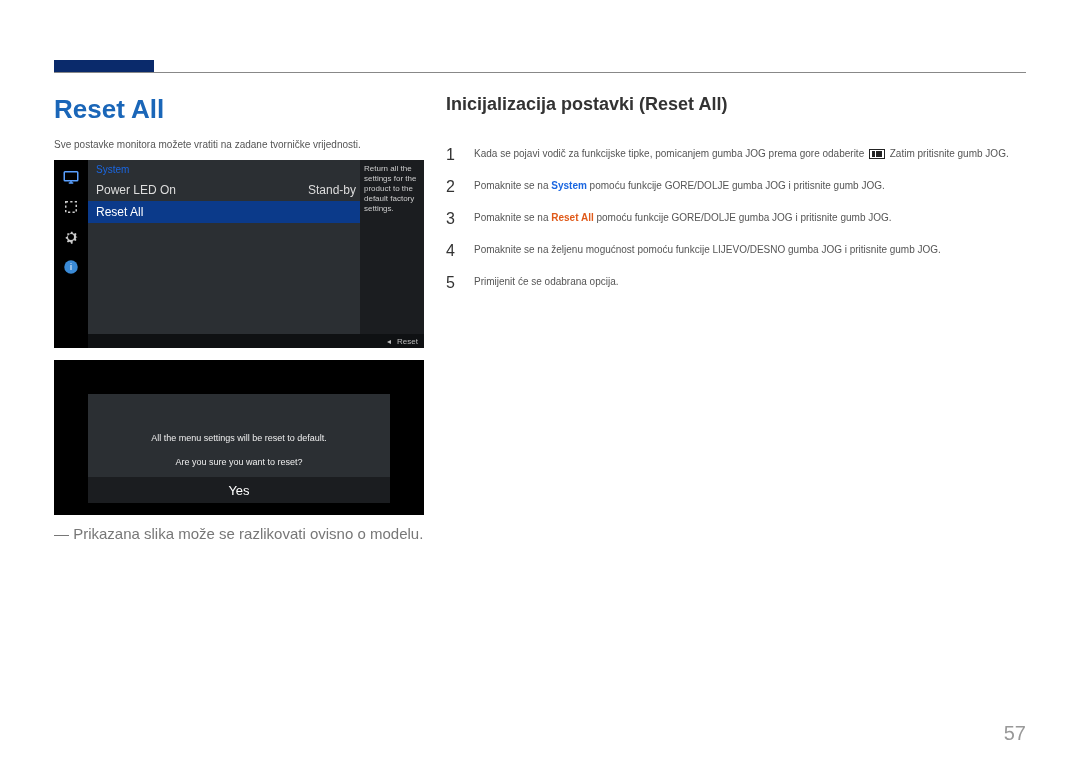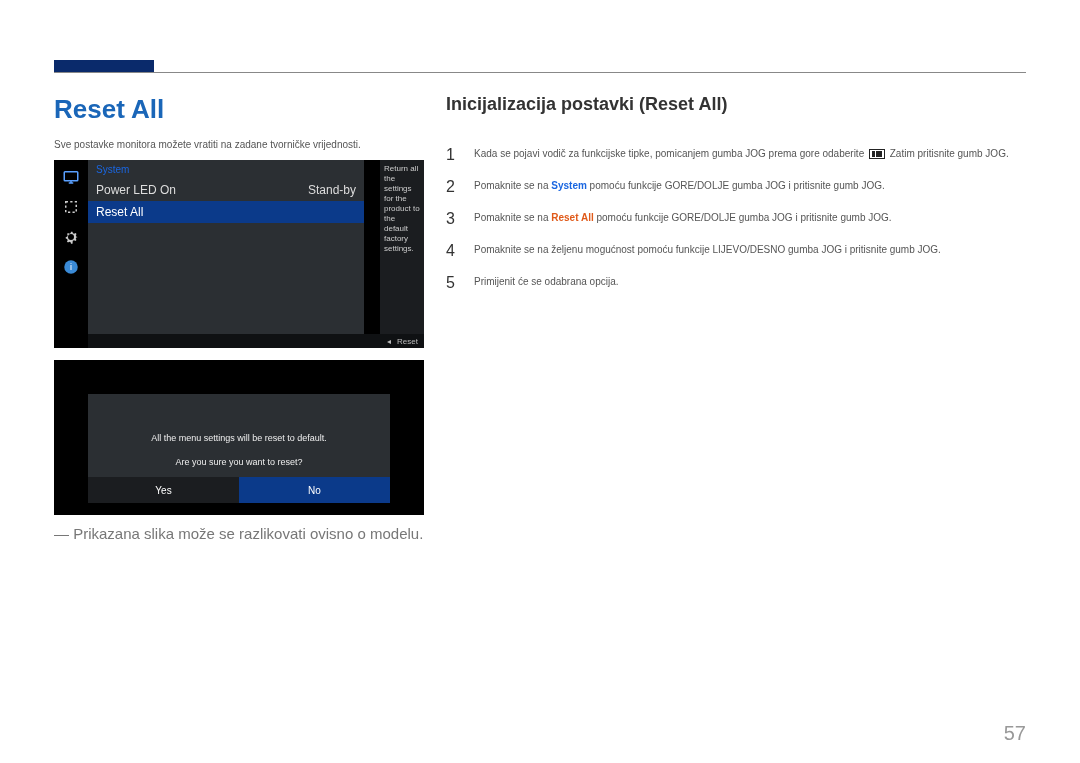--- a/index.html
+++ b/index.html
@@ -23,28 +23,28 @@
   .subtitle-text { font-size: 10px; color: #555; margin-bottom: 10px; }
 
   .osd-frame { width: 370px; height: 188px; background: #000; position: relative; margin-bottom: 12px; }
   .osd-sidebar { position: absolute; left: 0; top: 0; width: 34px; height: 100%; background: #000; display: flex; flex-direction: column; align-items: center; padding-top: 6px; gap: 8px; }
   .osd-ic { width: 22px; height: 22px; display: flex; align-items: center; justify-content: center; color: #ccc; font-size: 14px; }
   .osd-ic svg { width: 18px; height: 18px; }
   .osd-body { position: absolute; left: 34px; top: 0; right: 60px; bottom: 14px; background: #2b2f33; }
   .osd-head { color: #1a66e0; font-size: 10px; padding: 4px 8px; }
   .osd-row { display: flex; justify-content: space-between; font-size: 12px; color: #ddd; padding: 4px 8px; }
   .osd-row.sel { background: #0b3a8a; color: #fff; }
-  .osd-desc { position: absolute; right: 0; top: 0; width: 44px; bottom: 14px; background: #1b1d20; color: #ccc; font-size: 8px; padding: 4px; line-height: 1.25; }
+  .osd-desc { position: absolute; right: 0; top: 0; width: 64px; bottom: 14px; background: #1b1d20; color: #ccc; font-size: 8px; padding: 4px; line-height: 1.25; }
   .osd-footer { position: absolute; left: 34px; right: 0; bottom: 0; height: 14px; background: #0f1113; color: #bbb; font-size: 8px; display: flex; justify-content: flex-end; align-items: center; padding: 0 6px; gap: 6px; }
 
   .dialog-frame { width: 370px; height: 155px; background: #000; position: relative; }
   .dialog-inner { position: absolute; left: 34px; top: 34px; right: 34px; bottom: 12px; background: #2b2f33; display: flex; flex-direction: column; align-items: center; justify-content: center; }
   .dialog-text { color: #eee; font-size: 9px; margin-bottom: 6px; margin-top: 8px; }
   .dialog-btns { position: absolute; bottom: 0; left: 0; right: 0; height: 26px; display: flex; }
-  .dialog-btn { flex: 1; display: flex; align-items: center; justify-content: center; font-size: 10px; color: #fff; text-align: right; }
+  .dialog-btn { flex: 1; display: flex; align-items: center; justify-content: center; font-size: 13px; color: #fff; text-align: right; }
   .dialog-btn.normal { background: #1b1d20; }
   .dialog-btn.primary { background: #0b3a8a; }
 
   .note { font-size: 15px; color: #777; margin-top: 10px; }
 
   h2.section-title { color: #333; font-size: 18px; font-weight: 700; margin-bottom: 31px; }
   .steps { display: flex; flex-direction: column; gap: 14px; }
   .step { display: flex; gap: 14px; align-items: flex-start; }
   .step-num { font-size: 16px; color: #333; font-weight: 400; width: 14px; }
   .step-text { font-size: 10px; color: #555; line-height: 1.5; flex: 1; }
@@ -113,21 +113,20 @@
         <span>Reset</span>
       </div>
     </div>
 
     <div class="dialog-frame">
       <div class="dialog-inner">
         <div class="dialog-text">All the menu settings will be reset to default.</div>
         <div class="dialog-text">Are you sure you want to reset?</div>
         <div class="dialog-btns">
           <div class="dialog-btn normal">Yes</div>
-          <div class="dialog-btn primary">No</div>
         </div>
       </div>
     </div>
 
     <div class="note">― Prikazana slika može se razlikovati ovisno o modelu.</div>
   </div>
 
   <div class="right-col">
     <h2 class="section-title">Inicijalizacija postavki (Reset All)</h2>
     <div class="steps" id="steps-container">

